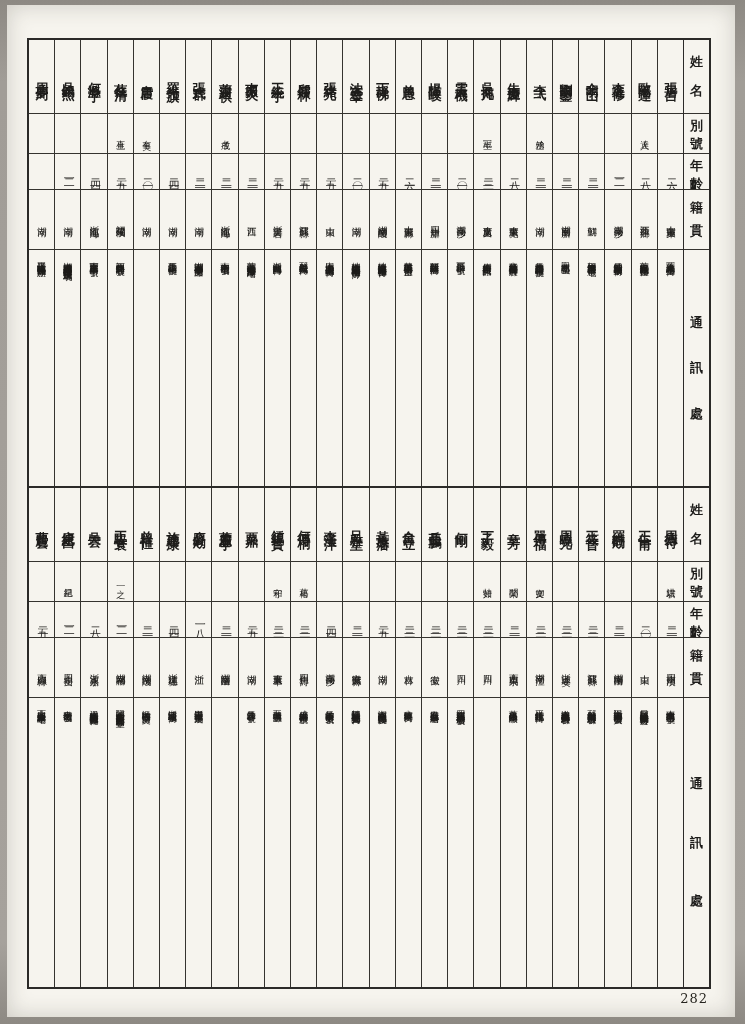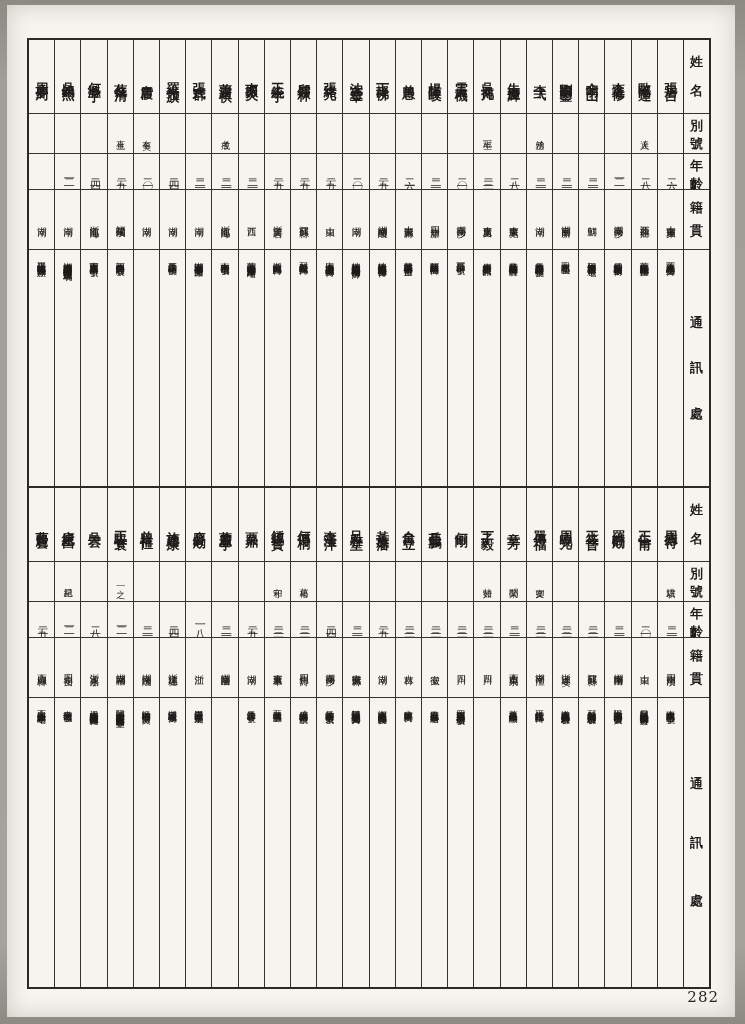--- a/index.html
+++ b/index.html
@@ -65,22 +65,22 @@
   .cell.alias   { align-items:center; }
   .cell.alias span   { font-size:9px;  letter-spacing:1px; }
   .cell.age     { align-items:center; }
   .cell.age span     { font-size:11px; letter-spacing:2px; }
   .cell.native  { align-items:center; }
   .cell.native span  { font-size:9.5px; letter-spacing:1px; }
   .cell.address { align-items:flex-start; padding-top:5px; }
   .cell.address span { font-size:9px; letter-spacing:.5px; line-height:12px; }
 
   .pagenum {
-    position:absolute; right:16px; bottom:11px;
-    font-size:15px; color:#26241f; letter-spacing:1px;margin-left:32px;
+    position:absolute; right:27px; bottom:11px;
+    font-size:13px; color:#26241f; letter-spacing:1px;margin-left:32px;
   }
 </style>
 </head>
 <body>
 
 <div class="scan-bg">
   <div class="paper">
     <div class="dtable" id="table-top">
         <div class="hcol">
           <div class="hcell r0">

